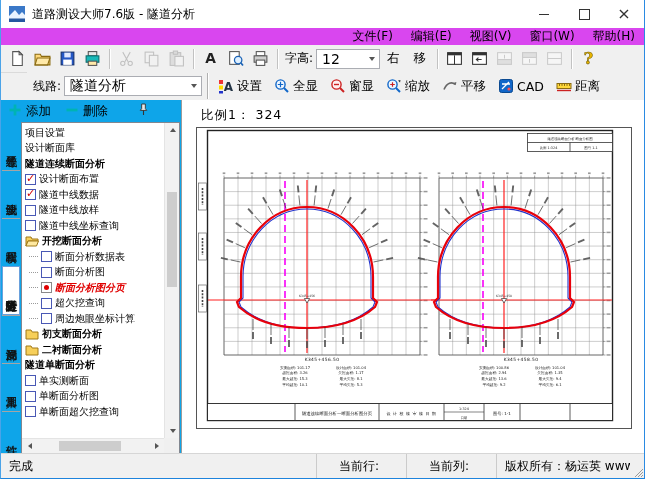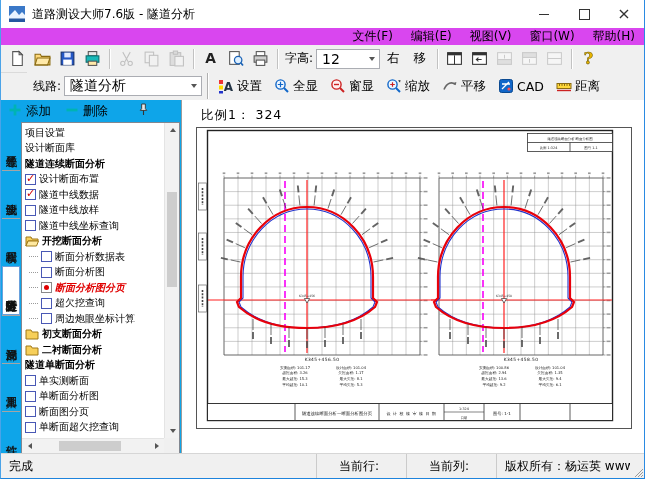--- a/index.html
+++ b/index.html
@@ -465,24 +465,20 @@
             <div class="trow hdr">
               <span class="lbl">隧道单断面分析</span>
             </div>
             <div class="trow">
               <span class="cb"></span>
               <span class="lbl">单实测断面</span>
             </div>
             <div class="trow">
               <span class="cb"></span>
               <span class="lbl">单断面分析图</span>
-            </div>
-            <div class="trow">
-              <span class="cb"></span>
-              <span class="lbl">断面图分页</span>
             </div>
             <div class="trow">
               <span class="cb"></span>
               <span class="lbl">单断面超欠挖查询</span>
             </div>
           </div>
         <div class="vscroll">
           <div class="arr up">
               <span class="tri-up"></span>
             </div>

